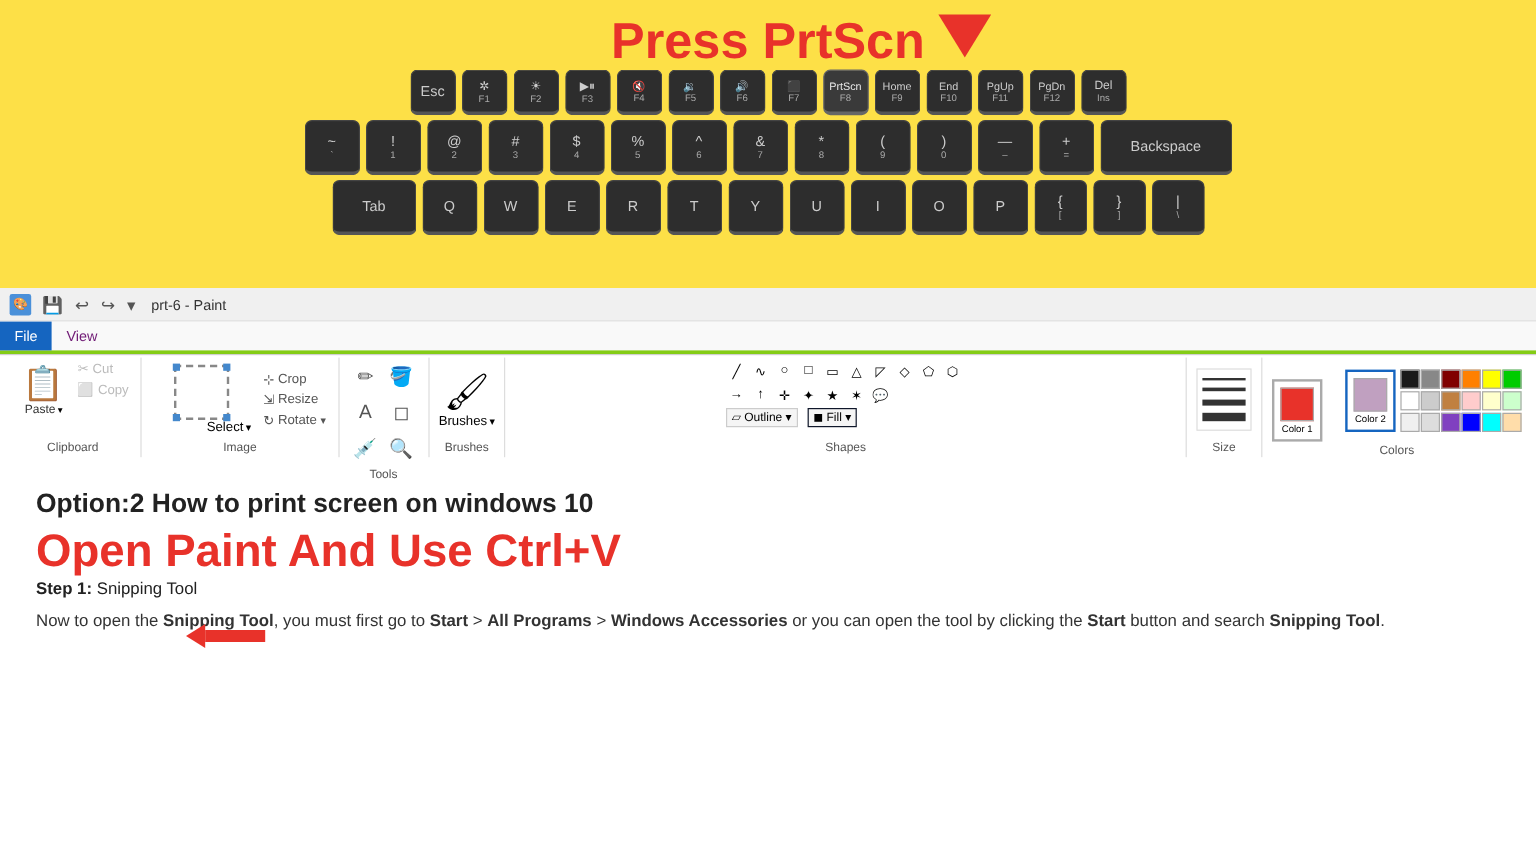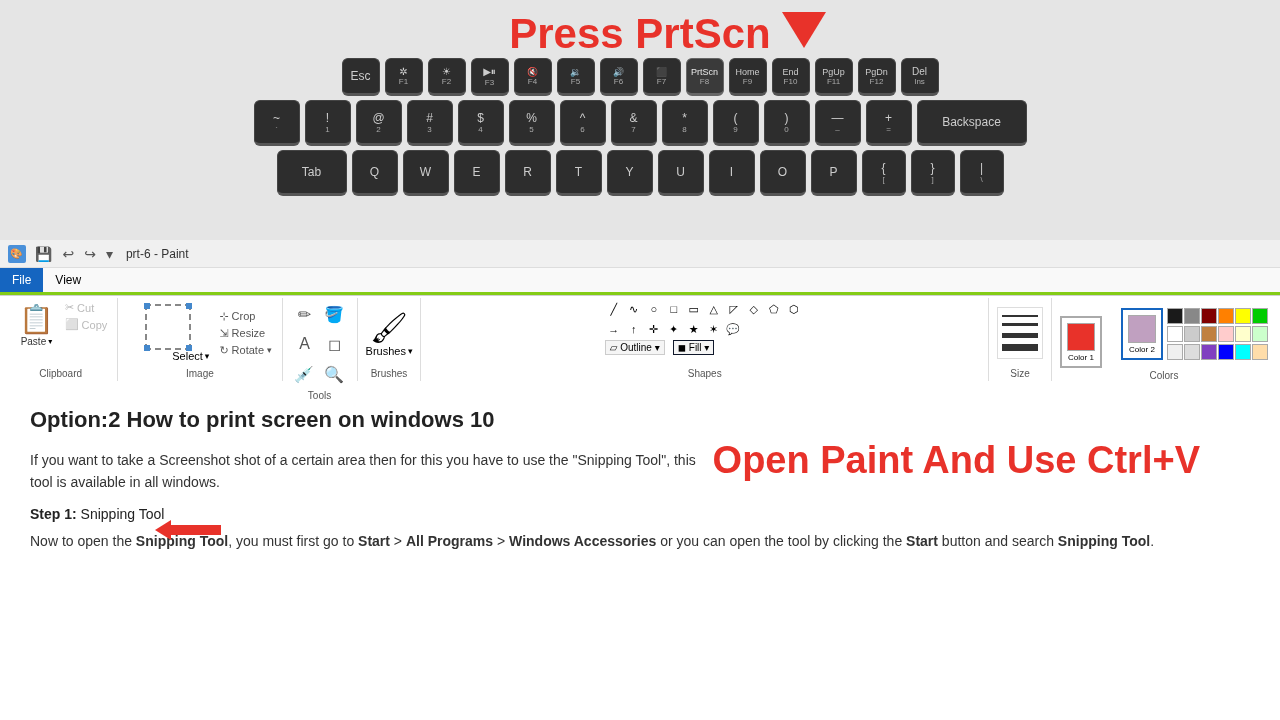--- a/index.html
+++ b/index.html
@@ -1,20 +1,20 @@
 <!DOCTYPE html>
 <html><head>
   <meta charset="utf-8">
   <style>
     * { margin: 0; padding: 0; box-sizing: border-box; }
     body { width: 1280px; height: 720px; overflow: hidden; font-family: 'Segoe UI', Arial, sans-serif; background: #fff; }
 
     
     .keyboard-section {
-      background: #e5e5e5;
+      background: #fde047;
       width: 100%;
       height: 240px;
       position: relative;
       display: flex;
       flex-direction: column;
       align-items: center;
       padding: 10px 20px;
     }
     .press-prtscn-label {
       color: #e8322a;
@@ -81,21 +81,21 @@
       background: #f9f9f9;
       border-bottom: 3px solid #84cc16;
       padding: 0;
     }
     .ribbon-tab {
       padding: 5px 12px;
       font-size: 12px;
       cursor: pointer;
       border: none;
       background: none;
-      color: #000000;
+      color: #701a75;
     }
     .ribbon-tab.active {
       background: #1565c0;
       color: white;
     }
     .ribbon-body {
       display: flex;
       align-items: center;
       background: #fff;
       border-top: 1px solid #d0d0d0;
@@ -551,23 +551,20 @@
   <div style="position:absolute;top:280px;left:155px;display:flex;align-items:center;z-index:10;">
     <div style="width:0;height:0;border-top:10px solid transparent;border-bottom:10px solid transparent;border-right:16px solid #e8322a;"></div>
     <div style="width:50px;height:10px;background:#e8322a;"></div>
   </div>
 </div>
 
 <div class="content-section">
   <h2 class="content-title">Option:2 How to print screen on windows 10</h2>
 
   <div style="display:flex;justify-content:space-between;align-items:flex-start;">
-    <div style="flex:1;">
-      <p class="content-body">If you want to take a Screenshot shot of a certain area then for this you have to use the "Snipping Tool", this tool is available in all windows.</p>
-    </div>
     <div style="min-width:420px;">
       <span class="overlay-text">Open Paint And Use Ctrl+V</span>
     </div>
   </div>
 
   <p class="step-label">
     <strong><span>Step 1:</span></strong>
     <span>Snipping Tool</span>
   </p>
 

